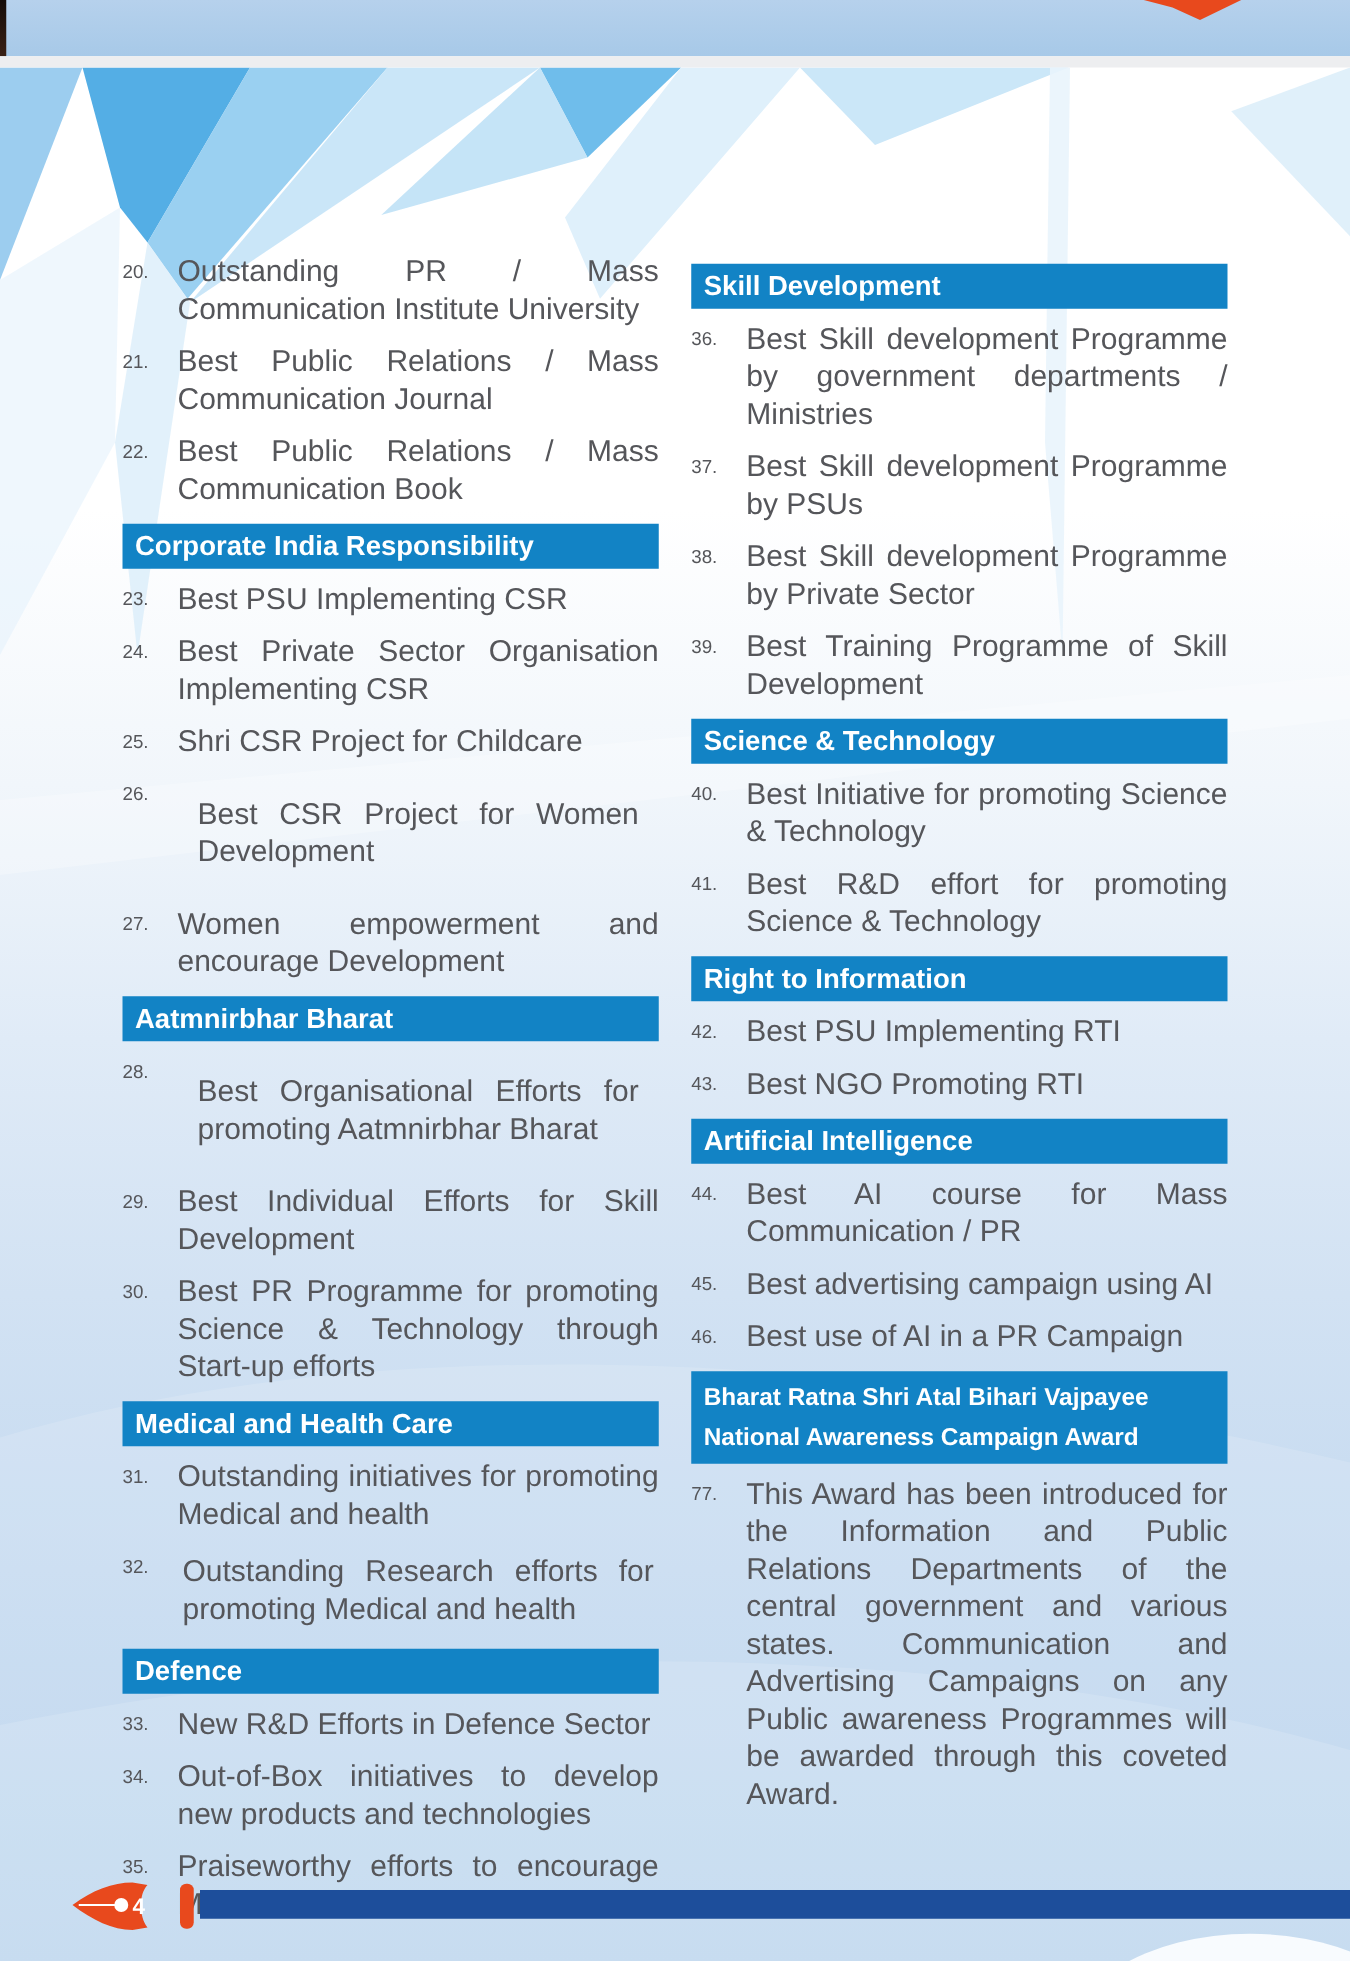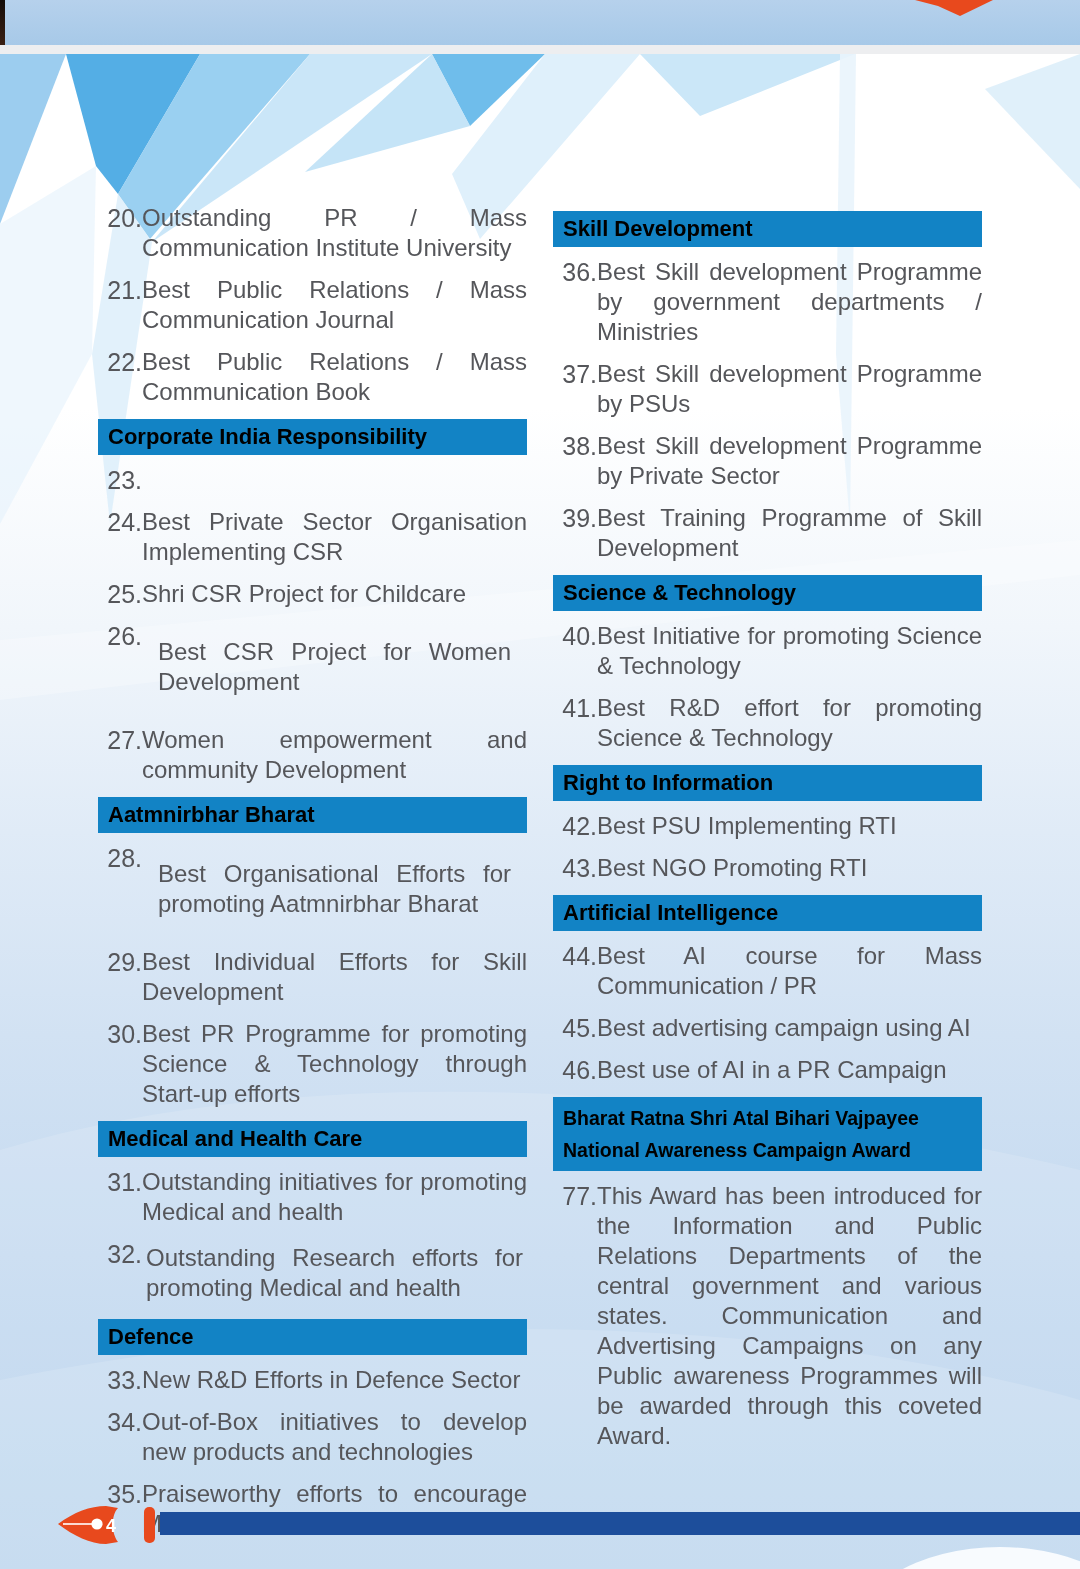--- a/index.html
+++ b/index.html
@@ -13,27 +13,27 @@
     background:linear-gradient(180deg,#b6d1ec,#a7c9e8);}
   .left-dark-strip{position:absolute;top:0;left:0;width:5px;height:45px;
     background:linear-gradient(180deg,#140c08,#3a2014);}
   .gray-strip{position:absolute;top:45px;left:0;width:1080px;height:9px;background:#edeef0;}
   .deco-top{position:absolute;top:54px;left:0;pointer-events:none;}
   .waves{position:absolute;top:0;left:0;pointer-events:none;}
   
   .content{position:absolute;left:98px;top:203px;width:884px;display:flex;gap:26px;}
   .col{width:429px;}
   .section-header{
-    margin:8px 0 10px;background:#1283C5;color:#000000;font-weight:bold;
+    margin:8px 0 10px;background:#1283C5;color:#ffffff;font-weight:bold;
     font-size:22px;line-height:1.45;padding:2px 10px;min-height:34px;
     display:flex;align-items:center;box-sizing:border-box;
   }
   .section-header.hdr-long{font-size:19.5px;line-height:1.65;padding:5px 10px;}
   .item{display:flex;margin-bottom:12px;color:#55565A;}
-  .item-num{flex:0 0 44px;font-size:25px;line-height:30px;text-align:right;}
+  .item-num{flex:0 0 44px;font-size:15px;line-height:30px;}
   .item-text{flex:1;font-size:24px;line-height:30px;text-align:justify;text-align-last:left;}
   
   .footer-bar{position:absolute;left:160px;top:1512px;width:920px;height:23px;background:#1D4E9B;}
   .pen{position:absolute;left:56px;top:1503px;}
   .corner-ellipse{position:absolute;left:850px;top:1547px;width:300px;height:185px;
     border-radius:50%;background:#f8fbfe;}
   
   .orange-frag{position:absolute;top:0;left:900px;}
 </style>
 </head>
@@ -83,36 +83,37 @@
   </div>
         <div class="item">
     <span class="item-num">22.</span>
     <p class="item-text" style="margin:0">Best Public Relations / Mass Communication Book</p>
   </div>
         <div class="section-header">
     <span>Corporate India Responsibility</span>
   </div>
         <div class="item">
     <span class="item-num">23.</span>
+    <p class="item-text" style="margin:0">Best PSU Implementing CSR</p>
   </div>
         <div class="item">
     <span class="item-num">24.</span>
     <p class="item-text" style="margin:0">Best Private Sector Organisation Implementing CSR</p>
   </div>
         <div class="item">
     <span class="item-num">25.</span>
     <p class="item-text" style="margin:0">Shri CSR Project for Childcare</p>
   </div>
         <div class="item">
     <span class="item-num">26.</span>
     <p class="item-text" style="margin:16px">Best CSR Project for Women Development</p>
   </div>
         <div class="item">
     <span class="item-num">27.</span>
-    <p class="item-text" style="margin:0">Women empowerment and community Development</p>
+    <p class="item-text" style="margin:0">Women empowerment and encourage Development</p>
   </div>
         <div class="section-header">
     <span>Aatmnirbhar Bharat</span>
   </div>
         <div class="item">
     <span class="item-num">28.</span>
     <p class="item-text" style="margin:16px">Best Organisational Efforts for promoting Aatmnirbhar Bharat</p>
   </div>
         <div class="item">
     <span class="item-num">29.</span>

